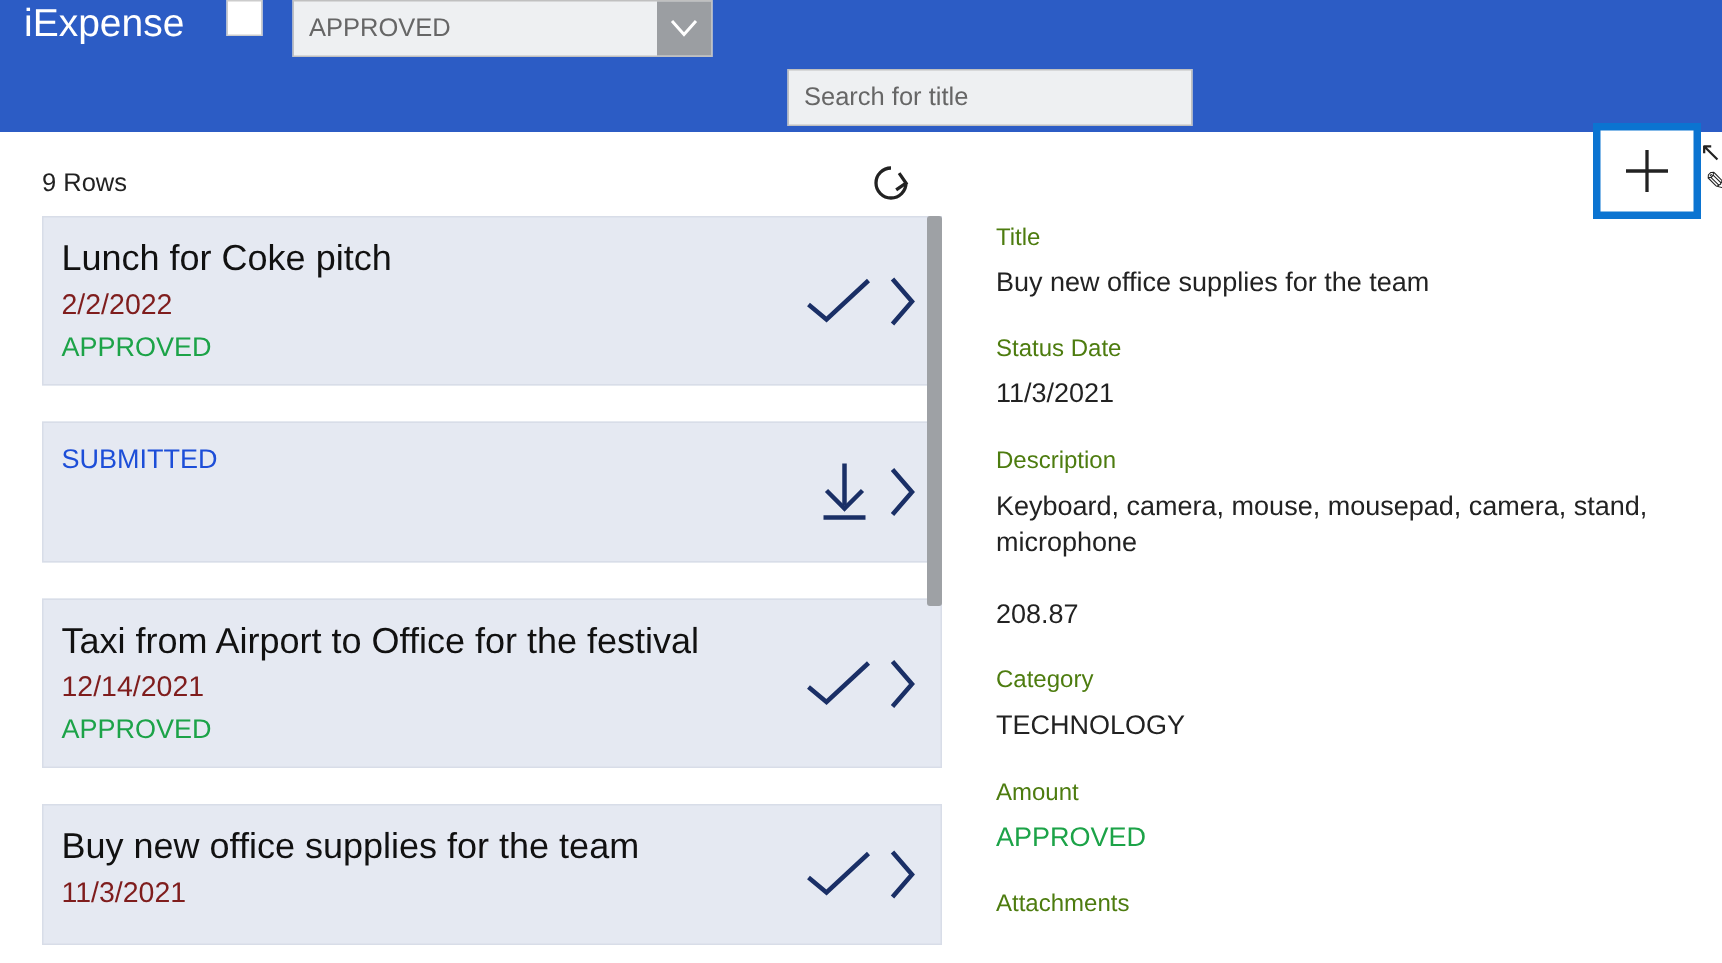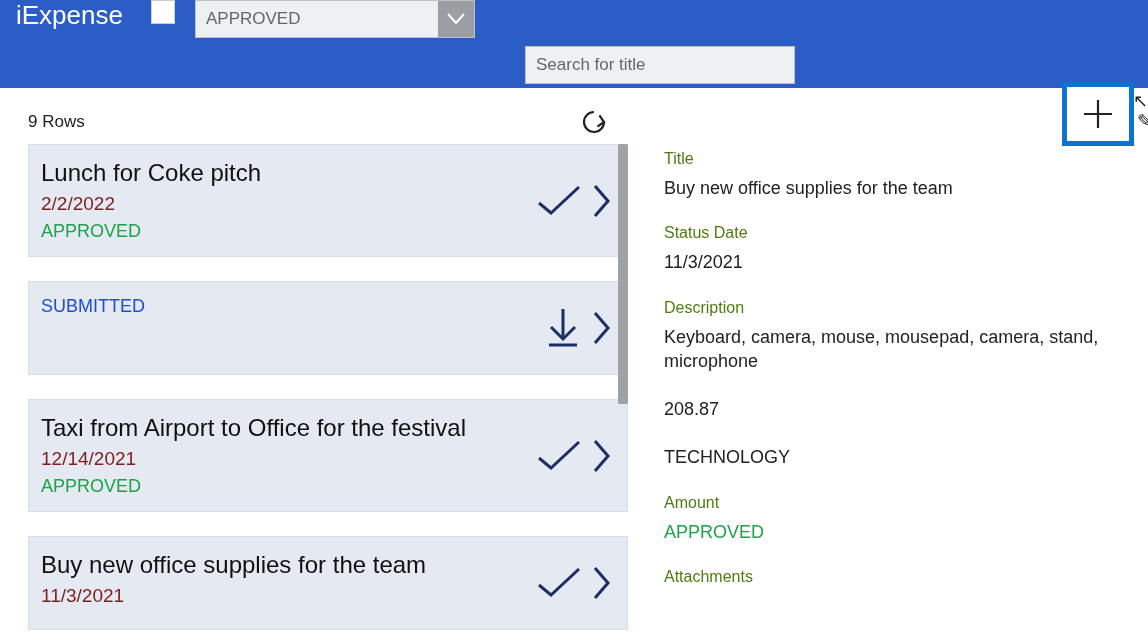--- a/index.html
+++ b/index.html
@@ -306,20 +306,21 @@
       <div class="field-value">Buy new office supplies for the team</div>
 
       <div class="field-label">Status Date</div>
       <div class="field-value">11/3/2021</div>
 
       <div class="field-label">Description</div>
       <div class="field-value">Keyboard, camera, mouse, mousepad, camera, stand, microphone</div>
 
       <div class="field-value">208.87</div>
 
+      <div class="field-label">Category</div>
       <div class="field-value">TECHNOLOGY</div>
 
       <div class="field-label">Amount</div>
       <div class="field-value approved">APPROVED</div>
 
       <div class="field-label">Attachments</div>
     </div>
 
   </div>
 </div>

